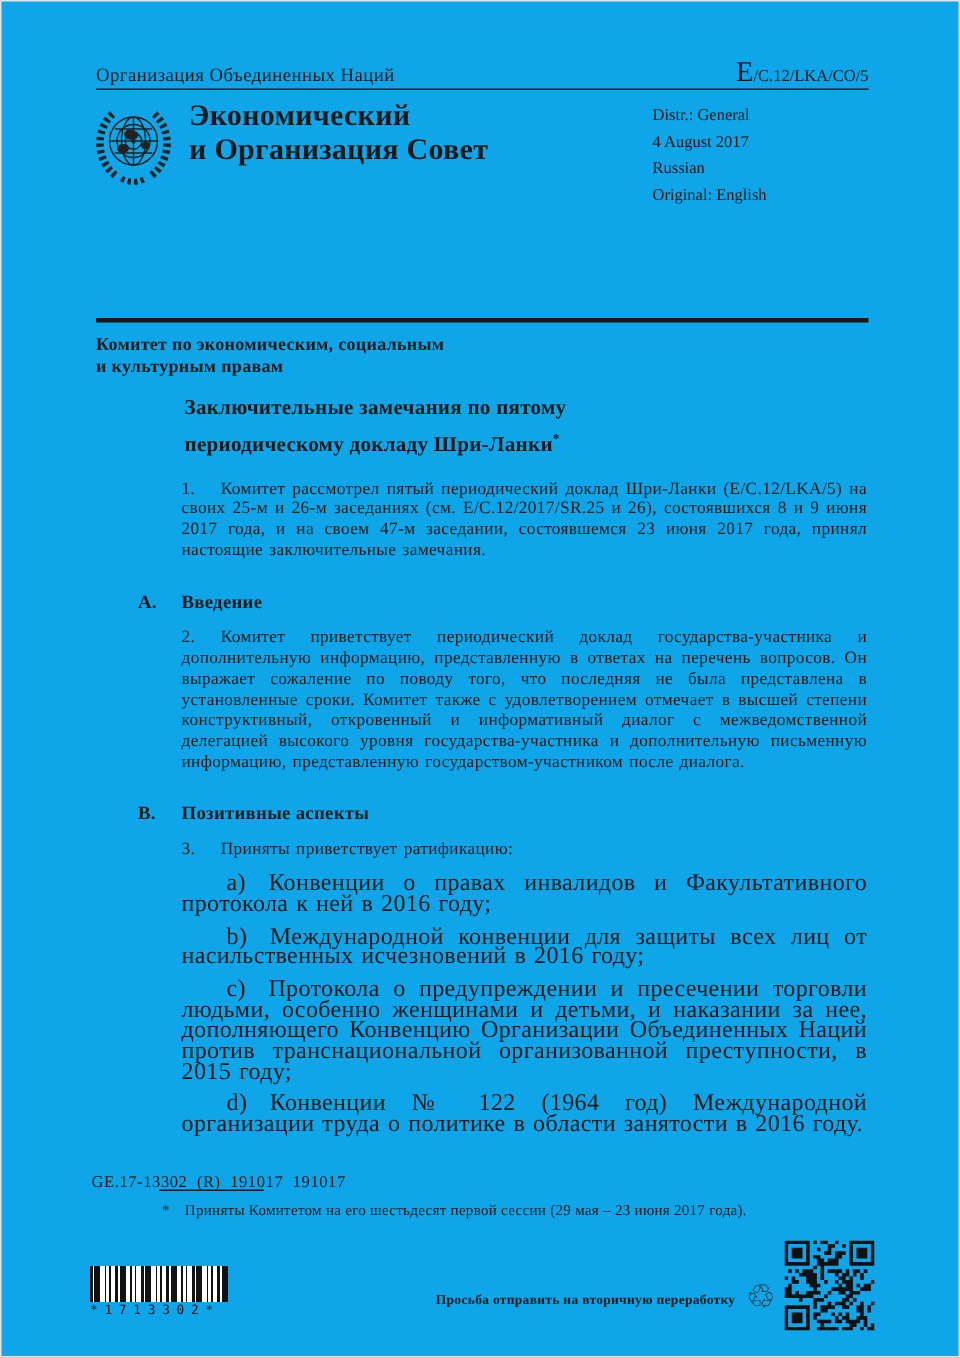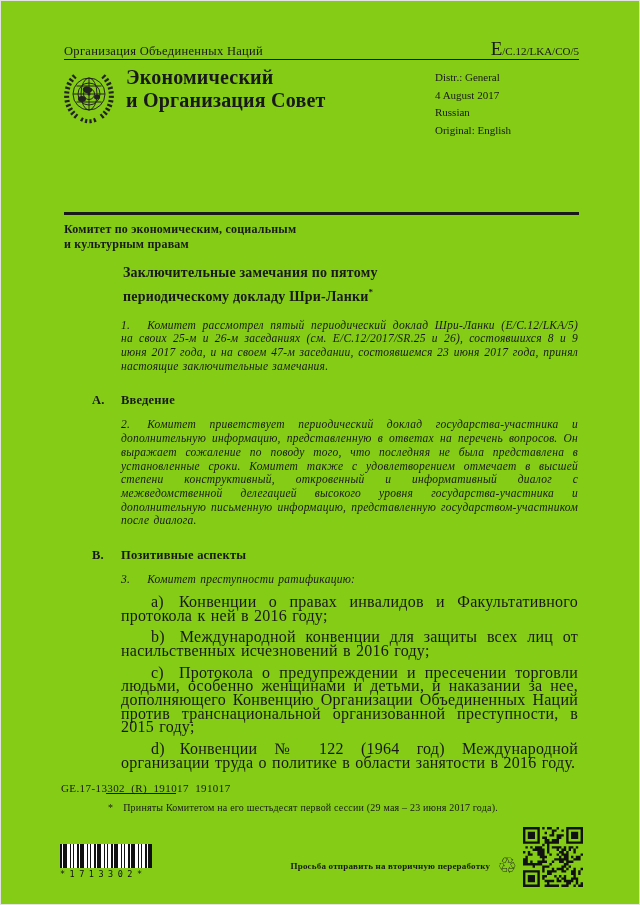--- a/index.html
+++ b/index.html
@@ -1,38 +1,38 @@
 <!DOCTYPE html>
 <html lang="ru"><head>
 <meta charset="utf-8">
 <style>
   html,body{margin:0;padding:0;background:#ffffff;}
   body{width:640px;height:905px;overflow:hidden;font-family:"Liberation Serif",serif;color:#191919;}
-  .page{position:relative;width:640px;height:905px;background:#84cc16;box-sizing:border-box;border:1px solid #e3e3e3;}
+  .page{position:relative;width:640px;height:905px;background:#0ea5e9;box-sizing:border-box;border:1px solid #e3e3e3;}
 
   
   .header-row{position:absolute;left:63px;top:37px;width:515px;display:flex;justify-content:space-between;align-items:baseline;}
   .org-name{font-size:12.5px;letter-spacing:0.3px;}
   .doc-symbol .sym-big{font-size:19px;}
   .doc-symbol .sym-rest{font-size:11px;}
   .rule{position:absolute;left:63px;width:515px;background:#191919;}
   .rule-thin{top:58px;height:1px;}
   .rule-thick{top:211px;height:2.5px;}
 
   .emblem{position:absolute;left:56px;top:63px;width:64px;height:64px;}
   .council-title{position:absolute;left:125px;top:65px;font-size:20px;font-weight:bold;line-height:23px;letter-spacing:0.2px;}
   .distr-block{position:absolute;left:434px;top:68px;font-size:11px;line-height:17.5px;}
 
   .committee{position:absolute;left:63px;top:221px;font-size:12px;font-weight:bold;line-height:14.5px;letter-spacing:0.2px;}
 
   
   .content{position:absolute;left:120px;top:263px;width:457px;}
   .content h1{margin:0 0 0 2px;font-size:14px;font-weight:bold;line-height:18.5px;letter-spacing:0.2px;}
   .content h1 sup{font-size:9px;}
-  .body-para{margin:13px 0 0 0;font-size:11.5px;line-height:13.7px;text-align:justify;letter-spacing:0.25px;word-spacing:1px;font-style:italic;}
+  .body-para{margin:13px 0 0 0;font-size:11.5px;line-height:13.7px;text-align:justify;letter-spacing:0.25px;word-spacing:1px;}
   .pnum{margin-right:17px;}
   .content h2{margin:20px 0 0 0;font-size:12.5px;font-weight:bold;letter-spacing:0.2px;}
   .sec-letter{display:inline-block;width:29px;margin-left:-29px;}
   .after-h2{margin-top:10px;}
   .sub-item{margin:8px 0 0 0;font-size:16px;line-height:13.7px;text-align:justify;text-indent:30px;letter-spacing:0.25px;word-spacing:1px;}
   .item-letter{margin-right:15px;}
 
   
   .footnote-rule{position:absolute;left:105px;top:792px;width:70px;height:1px;background:#191919;}
   .footnote{position:absolute;left:107px;top:801px;width:470px;font-size:10px;letter-spacing:0.2px;}
@@ -106,21 +106,21 @@
     <h1><span>Заключительные замечания по пятому</span><br><span>периодическому докладу Шри-Ланки</span><sup>*</sup></h1>
 
     <p class="body-para"><span class="pnum">1.</span><span>Комитет рассмотрел пятый периодический доклад Шри-Ланки (E/C.12/LKA/5) на своих 25-м и 26-м заседаниях (см. E/C.12/2017/SR.25 и 26), состоявшихся 8 и 9 июня 2017 года, и на своем 47-м заседании, состоявшемся 23 июня 2017 года, принял настоящие заключительные замечания.</span></p>
 
     <h2><span class="sec-letter">A.</span><span>Введение</span></h2>
 
     <p class="body-para after-h2"><span class="pnum">2.</span><span>Комитет приветствует периодический доклад государства-участника и дополнительную информацию, представленную в ответах на перечень вопросов. Он выражает сожаление по поводу того, что последняя не была представлена в установленные сроки. Комитет также с удовлетворением отмечает в высшей степени конструктивный, откровенный и информативный диалог с межведомственной делегацией высокого уровня государства-участника и дополнительную письменную информацию, представленную государством-участником после диалога.</span></p>
 
     <h2 style="margin-top:20px;"><span class="sec-letter">B.</span><span>Позитивные аспекты</span></h2>
 
-    <p class="body-para after-h2"><span class="pnum">3.</span><span>Комитет преступности ратификацию:</span></p>
+    <p class="body-para after-h2"><span class="pnum">3.</span><span>Приняты приветствует ратификацию:</span></p>
 
     <p class="sub-item"><span class="item-letter">a)</span><span>Конвенции о правах инвалидов и Факультативного протокола к ней в 2016 году;</span></p>
     <p class="sub-item"><span class="item-letter">b)</span><span>Международной конвенции для защиты всех лиц от насильственных исчезновений в 2016 году;</span></p>
     <p class="sub-item"><span class="item-letter">c)</span><span>Протокола о предупреждении и пресечении торговли людьми, особенно женщинами и детьми, и наказании за нее, дополняющего Конвенцию Организации Объединенных Наций против транснациональной организованной преступности, в 2015 году;</span></p>
     <p class="sub-item"><span class="item-letter">d)</span><span>Конвенции № 122 (1964 год) Международной организации труда о политике в области занятости в 2016 году.</span></p>
   </div>
 
   <div class="footnote-rule"></div>
   <div class="footnote"><span class="fn-marker">*</span><span>Приняты Комитетом на его шестьдесят первой сессии (29 мая – 23 июня 2017 года).</span></div>
 

